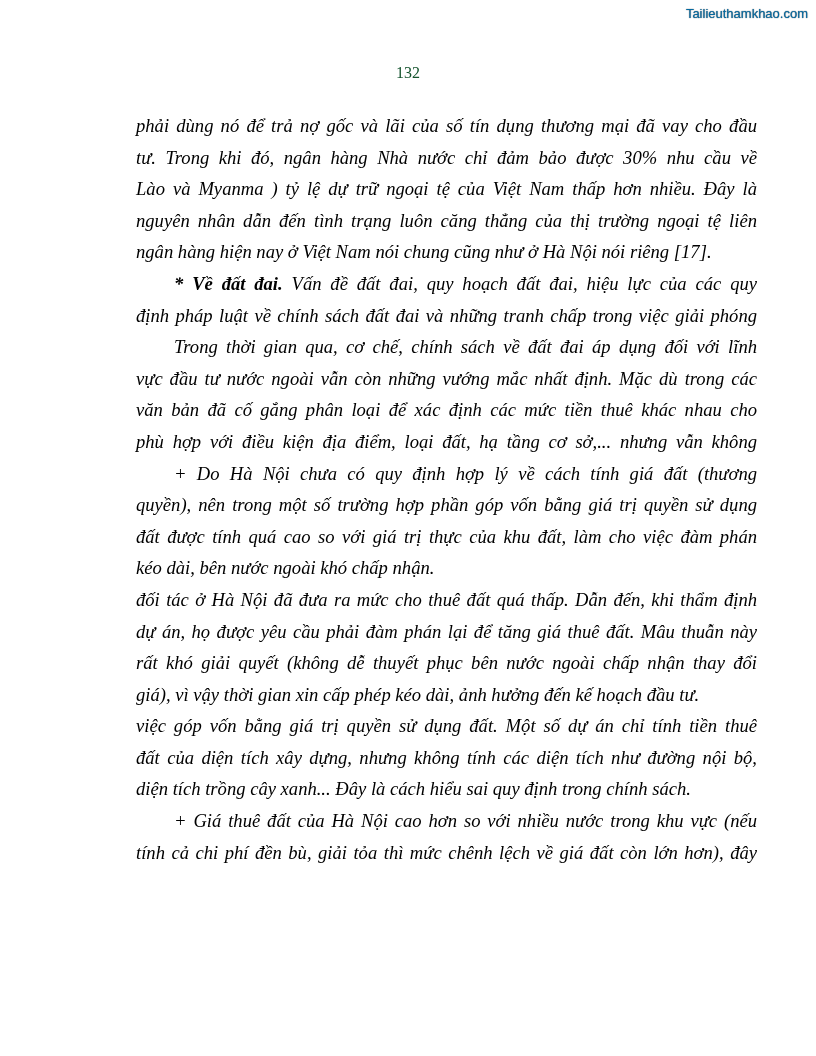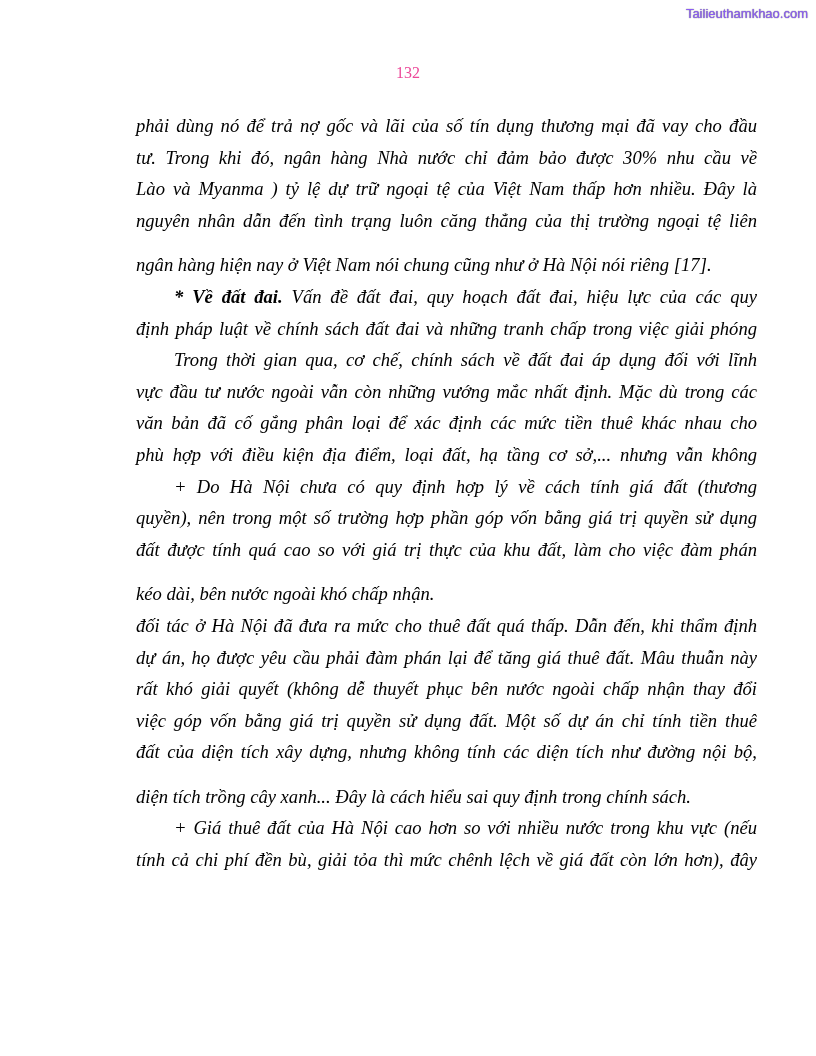--- a/index.html
+++ b/index.html
@@ -1,41 +1,41 @@
 <!DOCTYPE html>
 <html><head>
 <meta charset="utf-8">
 <style>
   html, body { margin: 0; padding: 0; background: #ffffff; }
   body { width: 816px; height: 1056px; position: relative; overflow: hidden; }
   .watermark {
     position: absolute; top: 6px; right: 8px;
     font-family: "Liberation Sans", sans-serif;
-    font-size: 13px; color: #8b5cf6;
+    font-size: 13px; color: #0369a1;
     text-shadow: 0 0 1px #8a8a8a, 0 0 1px #8a8a8a;
     letter-spacing: 0px;
   }
   .page-number {
     position: absolute; top: 64px; left: 0; width: 816px;
     text-align: center;
     font-family: "Liberation Serif", serif;
-    font-size: 16px; color: #ec4899;
+    font-size: 16px; color: #14532d;
   }
   .content {
     position: absolute; top: 110px; left: 136px; width: 621px;
     font-family: "Liberation Serif", serif;
     font-size: 18.6px; line-height: 31.6px; color: #000;
   }
   .para { margin: 0; text-align: justify; text-align-last: left; font-style: italic; }
   .line {
     display: block; white-space: nowrap;
     text-align: justify; text-align-last: justify;
     height: 31.6px;
   }
-  .line.last { text-align-last: left; margin-top: 13px; }
+  .line.last { text-align-last: left; }
   .line.indent-line { padding-left: 38px; }
   b { font-weight: bold; }
 </style>
 </head>
 <body>
 
 <div class="watermark">Tailieuthamkhao.com</div>
 <div class="page-number">132</div>
 
 <div class="content">
@@ -64,20 +64,21 @@
     <span class="line indent-line">+ Do Hà Nội chưa có quy định hợp lý về cách tính giá đất (thương</span>
     <span class="line">quyền), nên trong một số trường hợp phần góp vốn bằng giá trị quyền sử dụng</span>
     <span class="line">đất được tính quá cao so với giá trị thực của khu đất, làm cho việc đàm phán</span>
     <span class="line last">kéo dài, bên nước ngoài khó chấp nhận.</span>
   </div>
 
   <div class="para">
     <span class="line">đối tác ở Hà Nội đã đưa ra mức cho thuê đất quá thấp. Dẫn đến, khi thẩm định</span>
     <span class="line">dự án, họ được yêu cầu phải đàm phán lại để tăng giá thuê đất. Mâu thuẫn này</span>
     <span class="line">rất khó giải quyết (không dễ thuyết phục bên nước ngoài chấp nhận thay đổi</span>
+    <span class="line last">giá), vì vậy thời gian xin cấp phép kéo dài, ảnh hưởng đến kế hoạch đầu tư.</span>
   </div>
 
   <div class="para">
     <span class="line">việc góp vốn bằng giá trị quyền sử dụng đất. Một số dự án chỉ tính tiền thuê</span>
     <span class="line">đất của diện tích xây dựng, nhưng không tính các diện tích như đường nội bộ,</span>
     <span class="line last">diện tích trồng cây xanh... Đây là cách hiểu sai quy định trong chính sách.</span>
   </div>
 
   <div class="para">
     <span class="line indent-line">+ Giá thuê đất của Hà Nội cao hơn so với nhiều nước trong khu vực (nếu</span>

